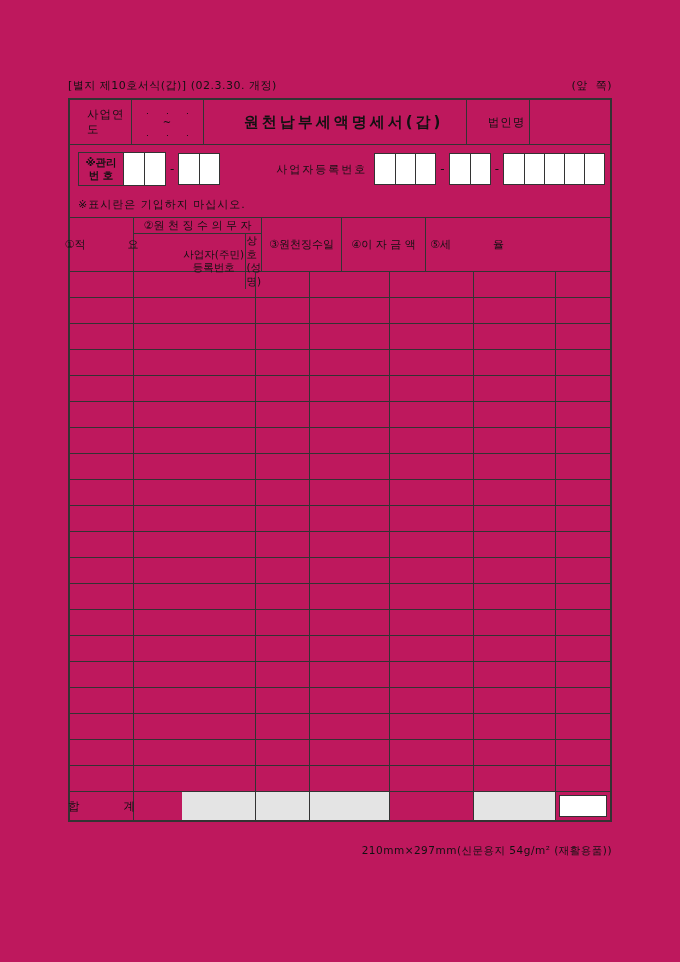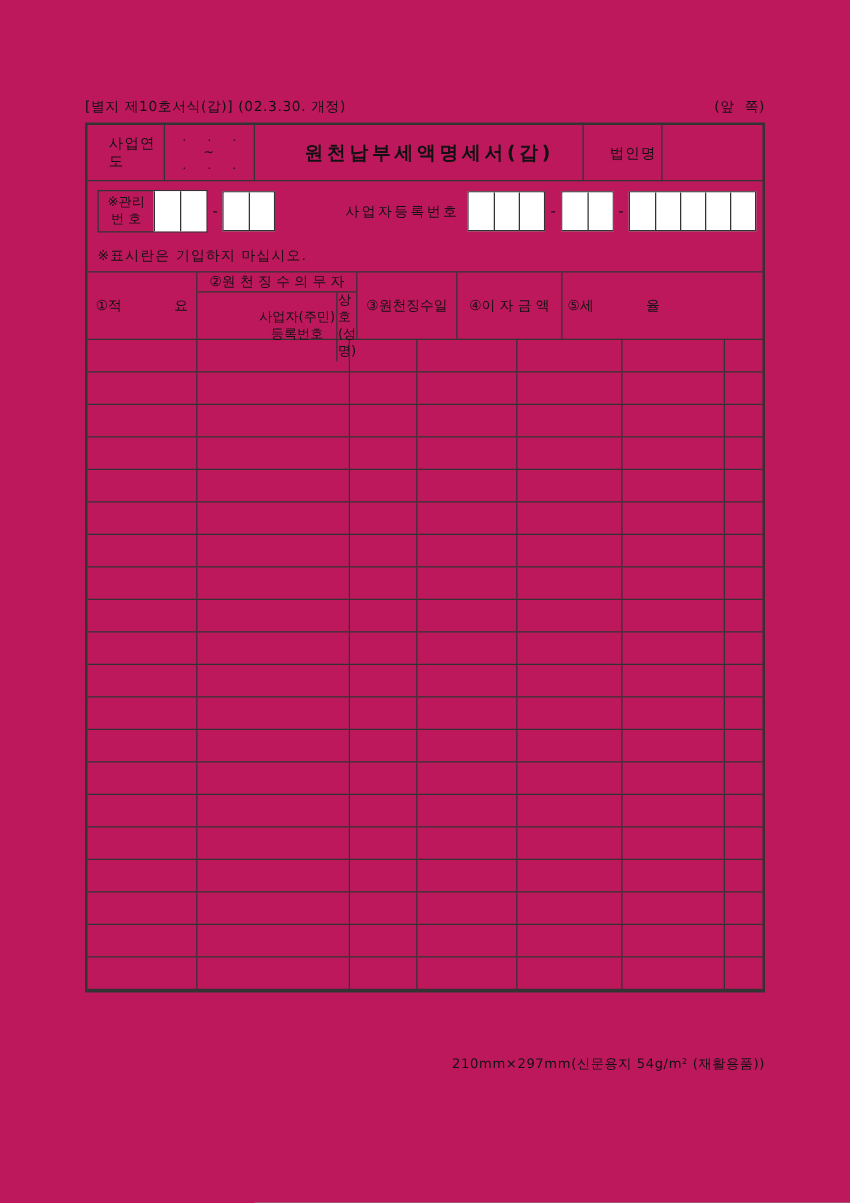--- a/index.html
+++ b/index.html
@@ -38,21 +38,21 @@
   .w-dates .dots{ font-size:9px; line-height:11px; letter-spacing:0; }
   .w-dates .tilde{ font-size:10px; line-height:11px; }
   .form-title { font-weight:bold; font-size:15px; letter-spacing:3px;text-align:right; }
 
   
   .mgmt-region { position:relative; height:73px; border-bottom:1px solid var(--border,#333); }
   .mgmt-line { position:absolute; top:7px; left:8px; display:flex; align-items:center; }
   .mgmt-box { display:inline-flex; border:1px solid var(--border,#333); height:34px; }
   .mgmt-label {
     width:44px; display:flex; flex-direction:column; align-items:center; justify-content:center;
-    font-size:10.5px; line-height:1.25;
+    font-size:10.5px; line-height:1.25;font-weight:bold;
   }
   .boxes { display:inline-flex; align-items:center; }
   .boxgroup { display:inline-flex; border:1px solid var(--border,#333); height:32px; background:#fff; }
   .boxcell { width:20px; height:100%; border-left:1px solid var(--border,#333); background:#fff; }
   .boxgroup .boxcell:first-child { border-left:0; }
   .inbox .boxgroup { border:0; height:100%; }
   .inbox .boxcell { width:21px; }
   .inbox .boxcell:first-child { border-left:1px solid var(--border,#333); }
   .dash { padding:0 4px; font-size:12px; }
   .bizreg { display:inline-flex; align-items:center; margin-left:56px; }
@@ -60,21 +60,21 @@
   .note { position:absolute; left:8px; bottom:5px; font-size:11px; letter-spacing:1px; }
 
   
   .col-headers { display:flex; height:54px; border-bottom:1px solid var(--border,#333); }
   .hcol {
     border-right:1px solid var(--border,#333);
     display:flex; align-items:center; justify-content:center;
     font-size:11px; text-align:center;
   }
   .hcol:last-child { border-right:0; }
-  .w0{width:88px;text-align:center;} .w1{width:74px;margin-left:48px;} .w2{width:54px;}
+  .w0{width:64px;text-align:center;} .w1{width:74px;margin-left:48px;} .w2{width:54px;}
   .w3{width:80px;} .w4{width:84px;} .w5{width:82px;} .w6{flex:1;}
   .hgroup { width:128px; border-right:1px solid var(--border,#333); display:flex; flex-direction:column; }
   .hgroup-top {
     height:24px; border-bottom:1px solid var(--border,#333);
     display:flex; align-items:center; justify-content:center; font-size:11px; white-space:pre;
   }
   .hgroup-bottom { flex:1; display:flex; }
   .hsub {
     display:flex; flex-direction:column; align-items:center; justify-content:center;
     font-size:10.5px; line-height:1.3; border-right:1px solid var(--border,#333);
@@ -372,18 +372,29 @@
           <div class="tcell w0"></div>
           <div class="tcell w1"></div>
           <div class="tcell w2"></div>
           <div class="tcell w3"></div>
           <div class="tcell w4"></div>
           <div class="tcell w5"></div>
           <div class="tcell w6"></div>
         </div>
       </div>
 
+    <div class="trow total-row">
+      <div class="tcell w0 pre total-label">합            계</div>
+      <div class="tcell w1 shaded"></div>
+      <div class="tcell w2 shaded"></div>
+      <div class="tcell w3 shaded"></div>
+      <div class="tcell w4"></div>
+      <div class="tcell w5 shaded"></div>
+      <div class="tcell w6">
+        <span class="inner-box"></span>
+      </div>
+    </div>
 
   </div>
 
   <div class="footer">210mm×297mm(신문용지 54g/m² (재활용품))</div>
 
 </div>
 
 </body></html>

